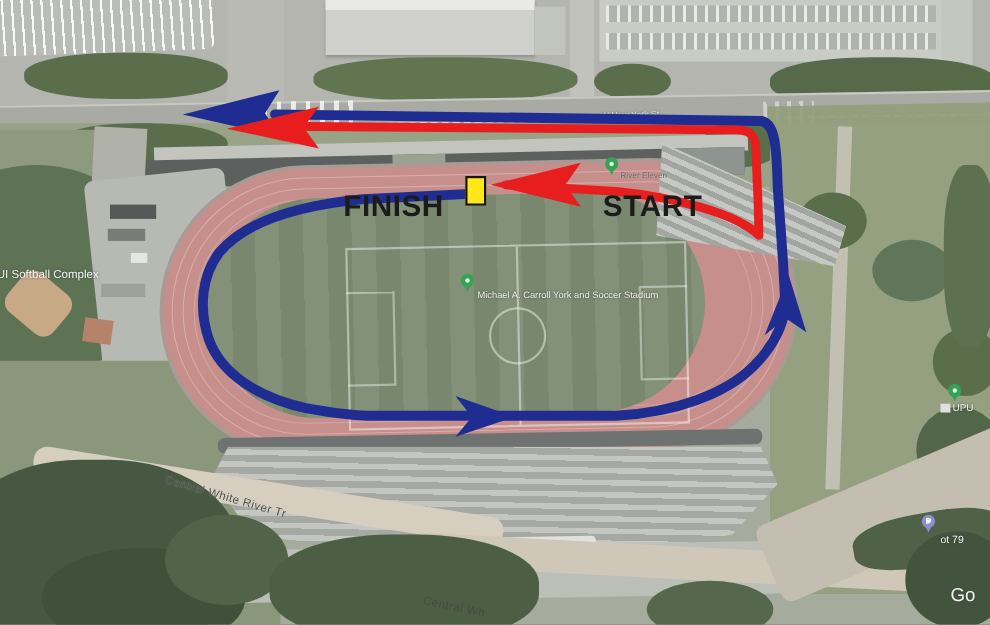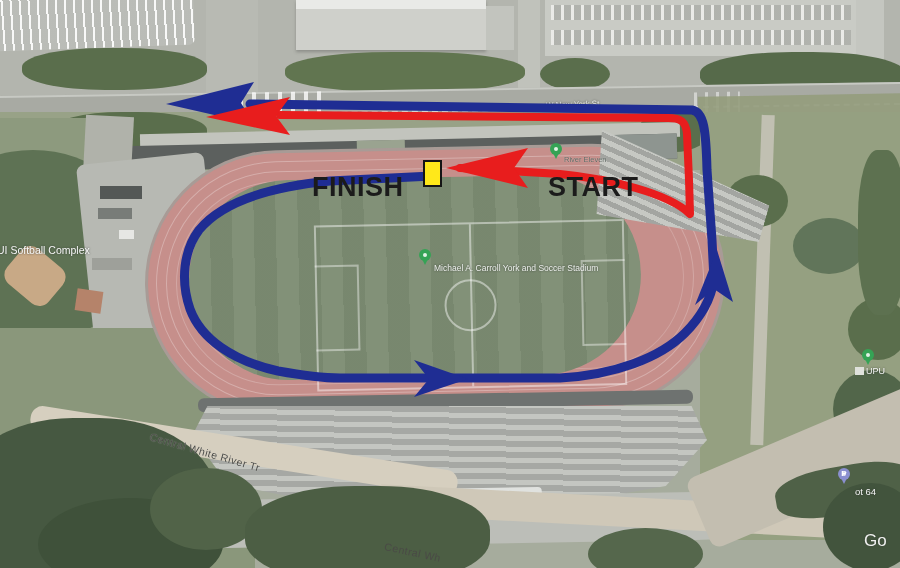--- a/index.html
+++ b/index.html
@@ -252,21 +252,21 @@
   <div class="abs pin green" style="left:419px;top:249px;"></div>
   <div class="abs maplabel lbl-stadium">Michael A. Carroll York and Soccer Stadium</div>
   <div class="abs pin green" style="left:550px;top:143px;"></div>
   <div class="abs maplabel lbl-indy">River Eleven</div>
   <div class="abs pin green" style="left:862px;top:349px;"></div>
   <div class="abs chip-upu"></div>
   <div class="abs maplabel lbl-upu">UPU</div>
   <div class="abs pin purple" style="left:838px;top:468px;">
     <span class="pin-p-letter">P</span>
   </div>
-  <div class="abs maplabel lbl-lot">ot 64</div>
+  <div class="abs maplabel lbl-lot">ot 79</div>
   <div class="abs maplabel lbl-go">Go</div>
   <div class="abs lbl-trail1">Central White River Tr</div>
   <div class="abs lbl-trail2">Central Wh</div>
 
   <svg id="route-svg" class="abs" width="900" height="568" viewBox="0 0 900 568">
     <path d="M 432 176 L 330 181 C 268 187 222 202 199 230 C 184 250 180 280 190 309
              C 201 339 233 361 278 371 C 300 375 320 378 340 378 L 560 378
              C 614 375 660 358 685 333 C 702 316 711 299 714 280
              L 712 240 L 707 170 C 706 130 704 112 692 110 L 250 104" fill="none" stroke-width="9" stroke-linejoin="round" stroke-linecap="round" stroke="#1f2d93"></path>
     <polygon points="166,104 254,82 241,103 254,124" fill="#1f2d93"></polygon>

